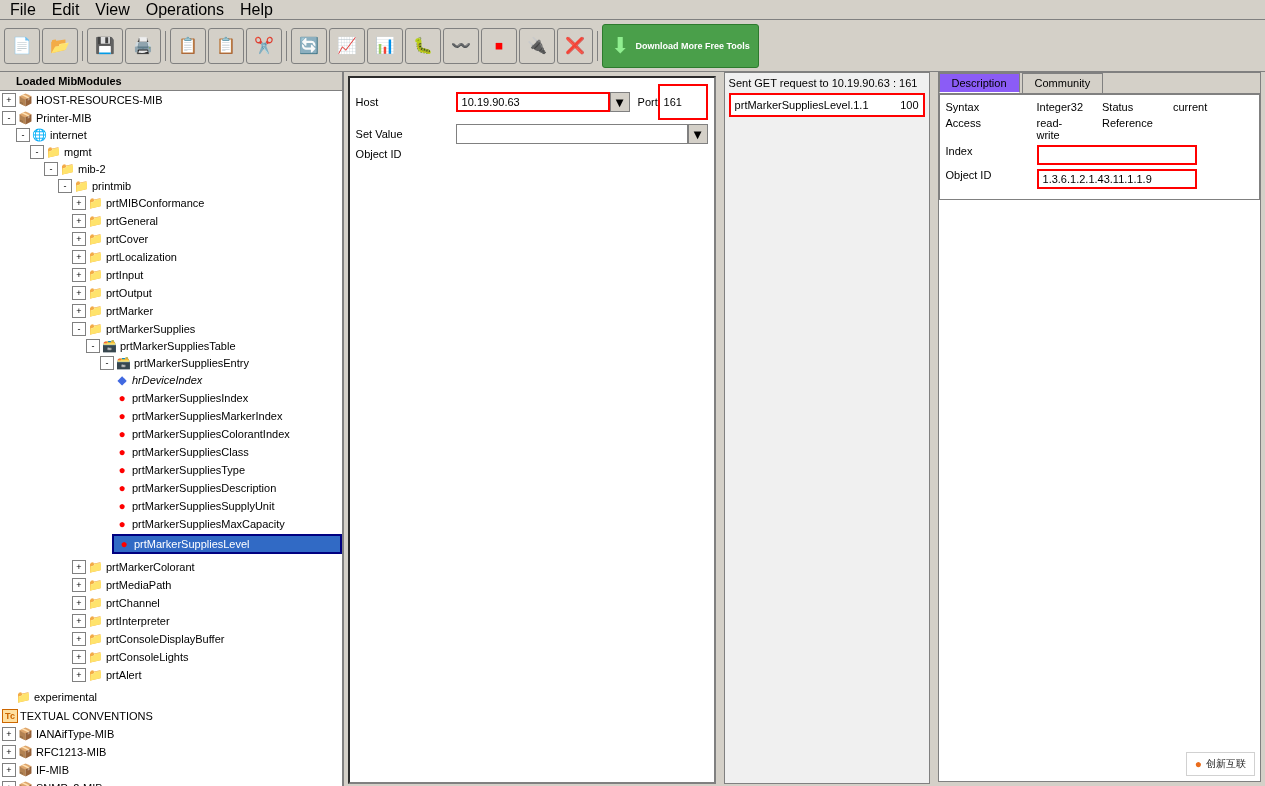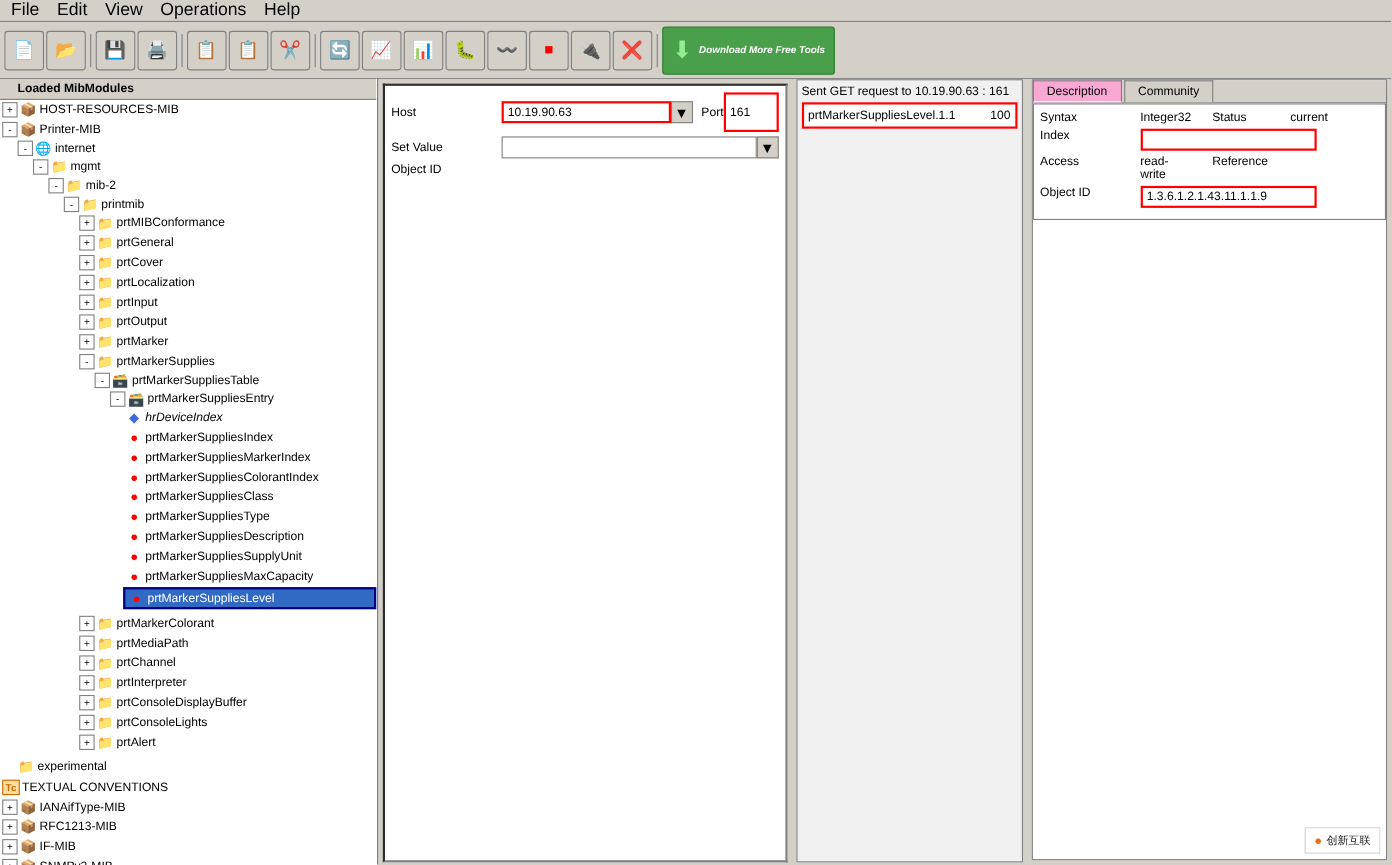--- a/index.html
+++ b/index.html
@@ -38,21 +38,21 @@
     .host-group { display: flex; flex: 1; }
     .host-input { flex: 1; height: 20px; border: 2px solid red; padding: 2px 4px; font-size: 11px; }
     .port-label { margin-left: 8px; width: 20px; font-size: 11px; }
     .write-community-label { margin-left: 8px; width: 110px; font-size: 11px; }
     .result-sent { font-size: 11px; margin-bottom: 4px; }
     .result-row { display: flex; align-items: center; padding: 4px; border: 2px solid red; background: white; }
     .result-name { flex: 1; font-size: 11px; font-weight: normal; }
     .result-value { font-size: 11px; width: 50px; text-align: right; }
     .tab-bar { display: flex; background: #d4d0c8; border-bottom: 1px solid #808080; }
     .tab { padding: 3px 12px; border: 1px solid #808080; border-bottom: none; background: #d4d0c8; cursor: pointer; font-size: 11px; margin-right: 2px; }
-    .tab.active { background: #f9a8d4; border-bottom: 1px solid white; }
+    .tab.active { background: #8b5cf6; border-bottom: 1px solid white; }
     .tab-content { background: white; border: 1px solid #808080; flex: 1; padding: 6px; }
     .desc-row { display: flex; align-items: flex-start; margin-bottom: 4px; gap: 11px; }
     .desc-label { width: 80px; font-size: 11px; }
     .desc-value { flex: 1; font-size: 11px; }
     .status-label { width: 60px; font-size: 11px; margin-left: 8px; }
     .status-value { font-size: 11px; width: 80px; }
 
     
     .watermark { position: fixed; bottom: 10px; right: 10px; background: white; border: 1px solid #ccc; padding: 4px 8px; font-size: 10px; display: flex; align-items: center; gap: 4px; opacity: 0.9; }
     .watermark-logo { color: #e85d04; font-weight: bold; font-size: 12px; }
@@ -88,21 +88,21 @@
   <div class="toolbar-btn" title="Chart">📈</div>
   <div class="toolbar-btn" title="Table">📊</div>
   <div class="toolbar-btn" title="Debug">🐛</div>
   <div class="toolbar-btn" title="Wave">〰️</div>
   <div class="toolbar-btn" title="Stop" style="color:red;">⏹</div>
   <div class="toolbar-btn" title="Connect">🔌</div>
   <div class="toolbar-btn" title="Disconnect">❌</div>
   <div class="toolbar-separator"></div>
   <div class="toolbar-download">
     <span style="font-size:22px; color:#90ee90;">⬇</span>
-    <div style="line-height:1.3;font-style:italic;">
+    <div style="line-height:1.3;">
       <span style="font-size:9px; font-weight:bold;">Download
 More Free Tools</span>
     </div>
   </div>
 </div>
 
 <div class="main-container">
 
   <div class="tree-panel">
     <div class="tree-header">Loaded MibModules</div>
@@ -457,32 +457,32 @@
       <div class="tab-content">
 
         <div class="desc-row">
           <span class="desc-label">Syntax</span>
           <span class="desc-value">Integer32</span>
           <span class="status-label">Status</span>
           <span class="status-value">current</span>
         </div>
 
         <div class="desc-row">
-          <span class="desc-label">Index</span>
-          <input type="text" style="flex: 1 1 0%; height: 20px; border: 2px solid red; padding: 2px 4px; font-size: 11px; max-width: 160px;" value="">
-        </div>
-
-        <div class="desc-row">
           <span class="desc-label">Access</span>
           <span class="desc-value">read-write</span>
           <span class="status-label">Reference</span>
           <span class="status-value"></span>
         </div>
 
         <div class="desc-row">
+          <span class="desc-label">Index</span>
+          <input type="text" style="flex: 1 1 0%; height: 20px; border: 2px solid red; padding: 2px 4px; font-size: 11px; max-width: 160px;" value="">
+        </div>
+
+        <div class="desc-row">
           <span class="desc-label">Object ID</span>
           <input type="text" style="flex: 1 1 0%; height: 20px; border: 2px solid red; padding: 2px 4px; font-size: 11px; max-width: 160px;" value="1.3.6.1.2.1.43.11.1.1.9">
         </div>
       </div>
     </div>
   </div>
 </div>
 
 <div class="watermark">
   <span class="watermark-logo">●</span>

